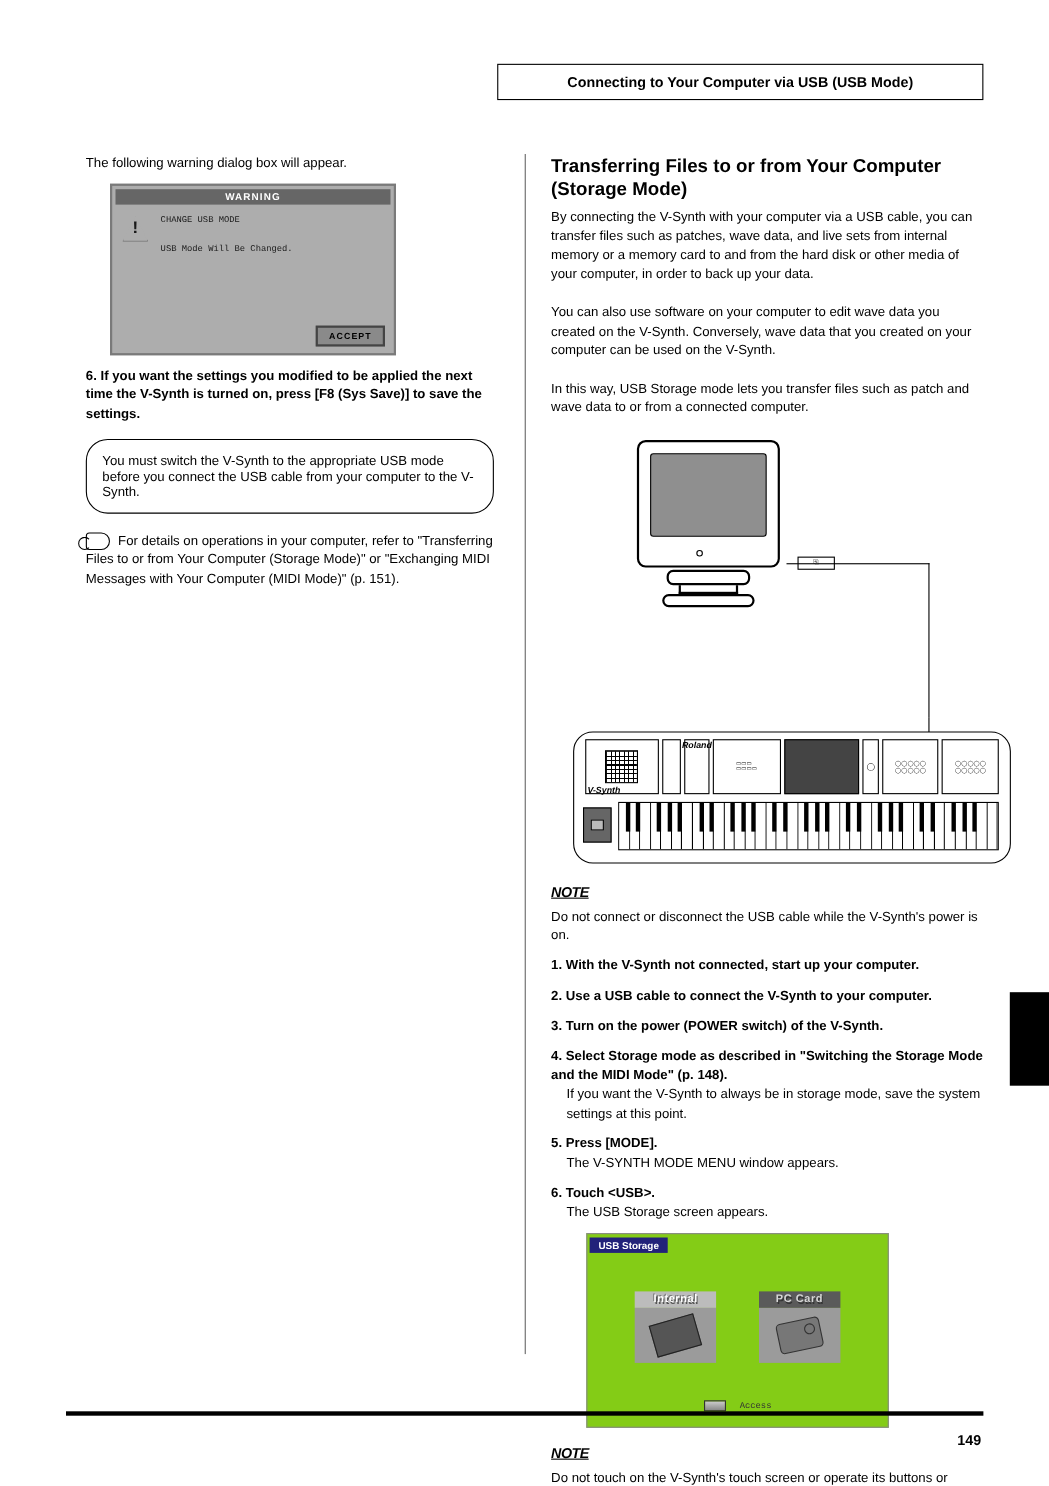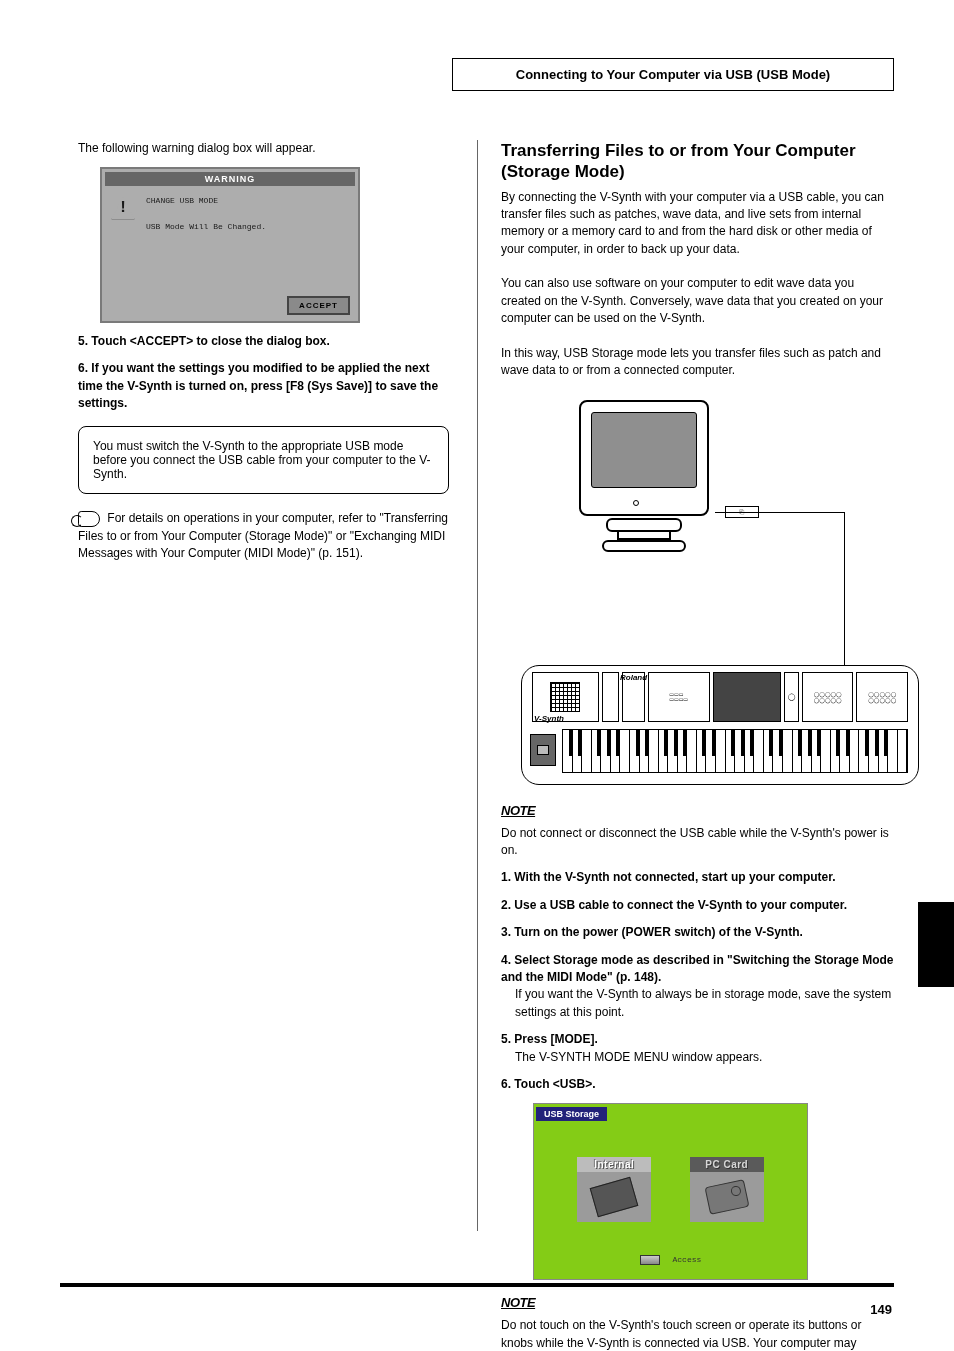--- a/index.html
+++ b/index.html
@@ -61,21 +61,21 @@
   }
   .step {
     font-size: 12px;
     line-height: 1.45;
     margin-bottom: 10px;
   }
   .step b { font-weight: bold; }
   .sub { padding-left: 14px; margin-bottom: 8px; }
   .tipbox {
     border: 1.2px solid #000;
-    border-radius: 8px;
+    border-radius: 20px;
     padding: 12px 14px;
     margin: 14px 0 16px 0;
     font-size: 12px;
   }
   .footer-bar {
     position: absolute;
     left: 60px;
     right: 60px;
     bottom: 56px;
     height: 12px;
@@ -296,24 +296,20 @@
             <div>CHANGE USB MODE</div>
             <br>
             <div>USB Mode Will Be Changed.</div>
           </div>
         </div>
         <div class="btnbar">
           <span class="btn">ACCEPT</span>
         </div>
       </div>
 
-      <div class="step">
-        <b>5.</b>
-        <b>Touch &lt;ACCEPT&gt; to close the dialog box.</b>
-      </div>
 
       <div class="step">
         <b>6.</b>
         <b>If you want the settings you modified to be applied the next time the V-Synth is turned on, press [F8 (Sys Save)] to save the settings.</b>
       </div>
 
       <div class="tipbox">You must switch the V-Synth to the appropriate USB mode before you connect the USB cable from your computer to the V-Synth.</div>
 
       <div class="step">
         <span class="hand-icon"></span>
@@ -476,20 +472,21 @@
         <div class="sub">If you want the V-Synth to always be in storage mode, save the system settings at this point.</div>
       </div>
       <div class="step">
         <b>5.</b>
         <b>Press [MODE].</b>
         <div class="sub">The V-SYNTH MODE MENU window appears.</div>
       </div>
       <div class="step">
         <b>6.</b>
         <b>Touch &lt;USB&gt;.</b>
+        <div class="sub">The USB Storage screen appears.</div>
       </div>
 
       <div class="shot-usb">
         <span class="tab">USB Storage</span>
         <div class="body">
           <div class="stor-card">
             <div class="stor-hd lit">Internal</div>
             <div class="stor-ico">
                 <div class="chip"></div>
               </div>

